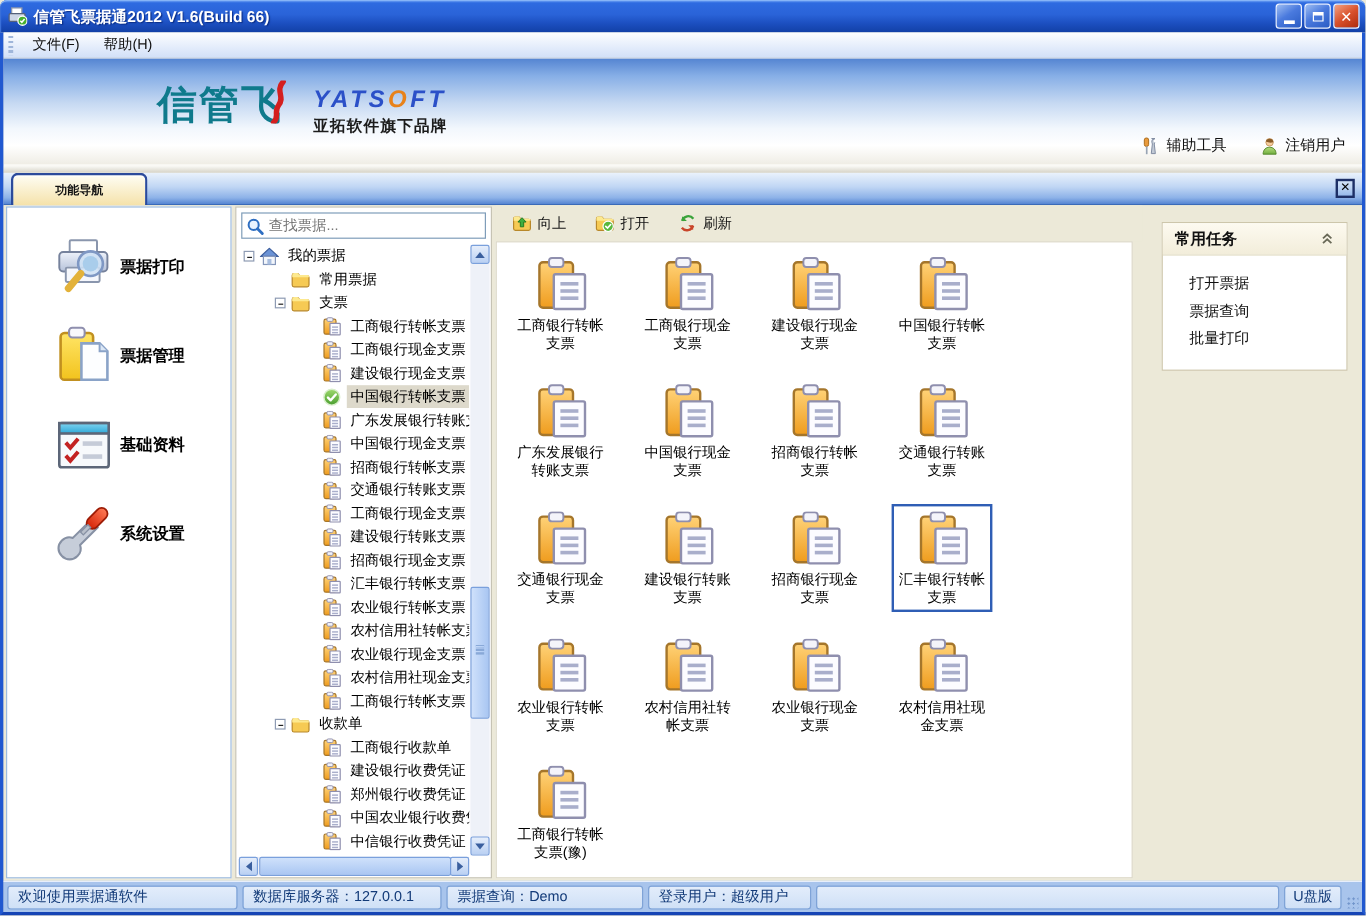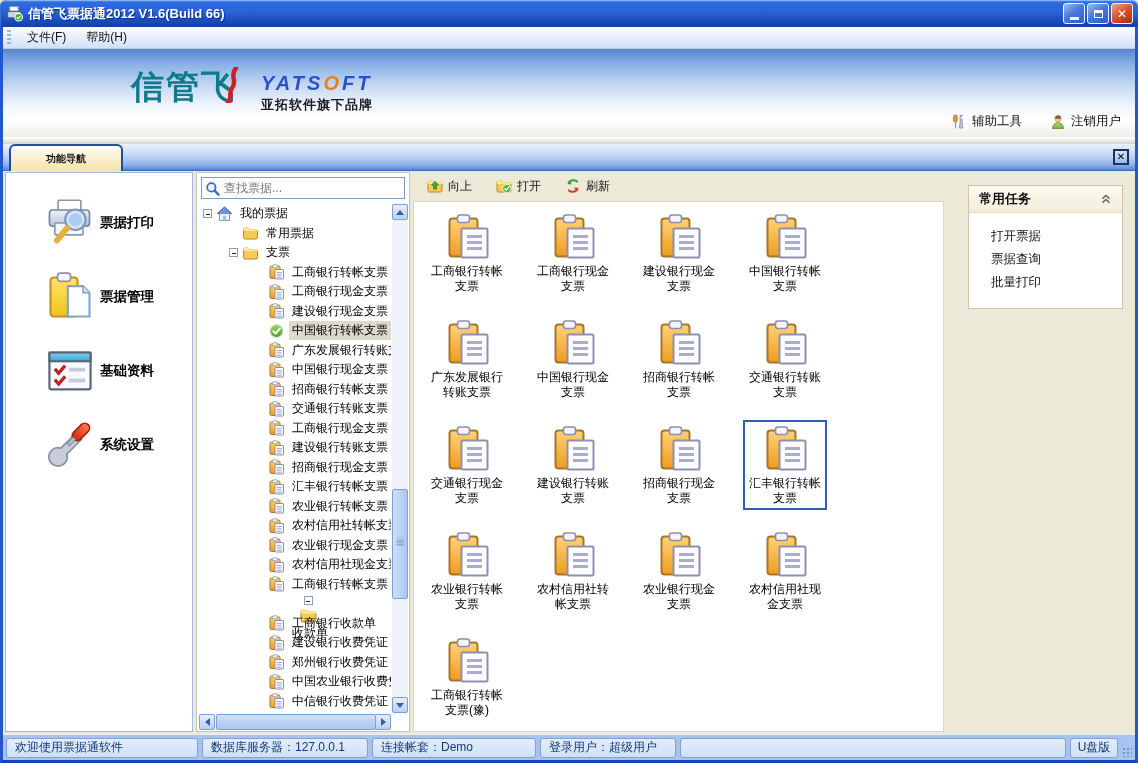--- a/index.html
+++ b/index.html
@@ -580,21 +580,21 @@
     <span class="texp" style="visibility: hidden;">
                 <span class="box"></span>
               </span>
 
     <svg class="tico" width="17" height="16" viewBox="0 0 16 16">
                 <use href="#i-clip16"></use>
               </svg>
 
     <span class="tlabel">工商银行转帐支票 (豫)</span>
   </div>
-            <div class="trow" style="padding-left: 30px; flex-direction: column;">
+            <div class="trow" style="padding-left: 30px;">
     <span class="texp">
                 <span class="box"></span>
               </span>
 
     <svg class="tico" width="17" height="16" viewBox="0 0 16 16">
                 <use href="#i-folder16"></use>
               </svg>
 
     <span class="tlabel">收款单</span>
   </div>
@@ -864,18 +864,18 @@
               <div class="taskitem">打开票据</div>
               <div class="taskitem">票据查询</div>
               <div class="taskitem">批量打印</div>
             </div>
         </div>
       </div>
 
     </div>
 
     <div class="statusbar">
-      <span id="status-panels" style="display:contents"><span class="sp">欢迎使用票据通软件</span><span class="sp">数据库服务器：127.0.0.1</span><span class="sp">连接帐套：Demo</span><span class="sp">登录用户：超级用户</span><span class="sp"></span><span class="sp">U盘版</span></span>
+      <span id="status-panels" style="display:contents"><span class="sp">欢迎使用票据通软件</span><span class="sp">数据库服务器：127.0.0.1</span><span class="sp">票据查询：Demo</span><span class="sp">登录用户：超级用户</span><span class="sp"></span><span class="sp">U盘版</span></span>
       <span class="grip"></span>
     </div>
 
   </div>
 </div>
 
 </body></html>

